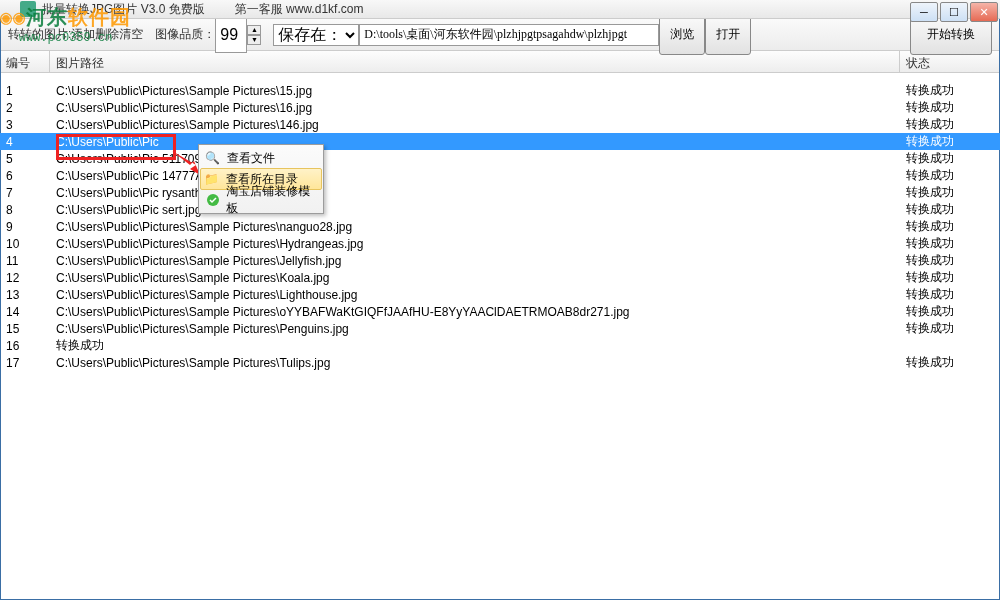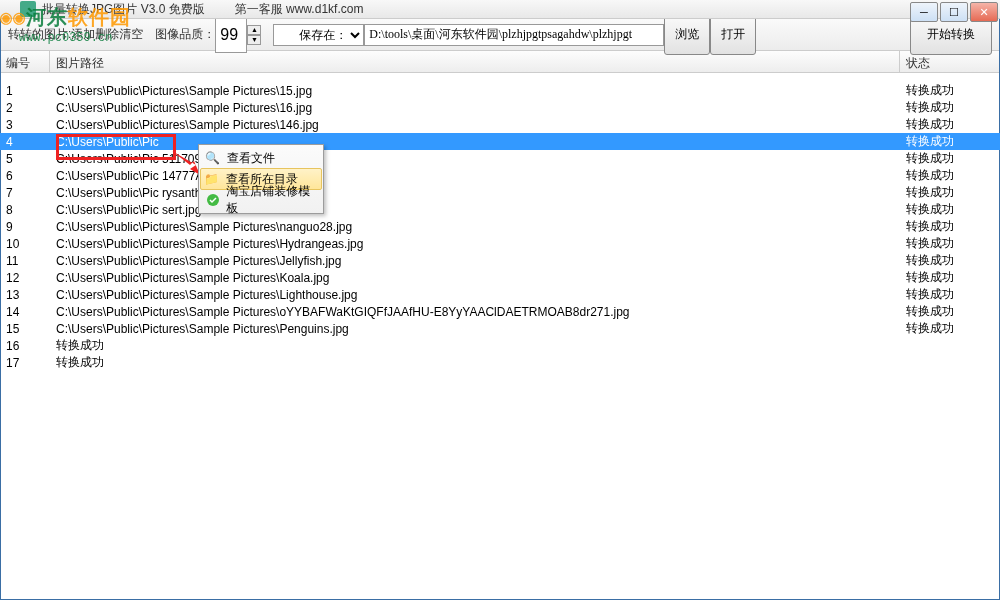--- a/index.html
+++ b/index.html
@@ -12,21 +12,21 @@
 .winbtns { position: absolute; right: 2px; top: 2px; display: flex; gap: 2px; }
 .winbtn { width: 28px; height: 20px; border: 1px solid #888; background: linear-gradient(#eef4fb,#cde0f5); display: flex; align-items: center; justify-content: center; font-size: 11px; border-radius: 2px; cursor: pointer; }
 .winbtn.close { background: linear-gradient(#f5b4a8,#e66a54); color: #fff; }
 
 .toolbar { height: 32px; background: linear-gradient(#fafafa,#ececec); border-bottom: 1px solid #ccc; display: flex; align-items: center; padding: 0 8px; }
 .toolbar a { color: #333; text-decoration: none; cursor: pointer; }
 .toolbar .lbl { color: #333; }
 .toolbar input.quality { width: 32px; height: 36px; border: 1px solid #999; padding: 12px 4px; font-size: 16px; }
 .toolbar .spin { width: 14px; height: 20px; display: flex; flex-direction: column; }
 .toolbar .spin div { flex:1; border:1px solid #999; background:#eee; font-size:7px; text-align:center; line-height:8px; cursor:pointer; }
-.toolbar select { height: 22px; border: 1px solid #999; background: #fff; font-size: 12px; padding-left: 21px; }
+.toolbar select { height: 22px; border: 1px solid #999; background: #fff; font-size: 16px; }
 .toolbar input.path { flex: 0 0 300px; height: 22px; border: 1px solid #999; padding: 0 4px; font-size: 12px; font-family: "SimSun"; }
 .toolbar button { height: 40px; padding: 0 10px; border: 1px solid #888; background: linear-gradient(#fafafa,#e2e2e2); border-radius: 3px; cursor: pointer; font-size: 12px; }
 .toolbar .sep { flex: 1; }
 .toolbar button.primary { padding: 0 16px; }
 
 .header-row { height: 22px; background: linear-gradient(#fdfdfd,#ededed); border-bottom: 1px solid #ccc; display: flex; }
 .header-row div { border-right: 1px solid #ccc; padding: 4px 6px; color: #333; }
 .col-num { width: 50px; }
 .col-path { flex: 1; }
 .col-status { width: 100px; }
@@ -173,20 +173,21 @@
       <div class="c-num">15</div>
       <div class="c-path">C:\Users\Public\Pictures\Sample Pictures\Penguins.jpg</div>
       <div class="c-status">转换成功</div>
     </div>
     <div class="row">
       <div class="c-num">16</div>
       <div class="c-status">转换成功</div>
     </div>
     <div class="row">
       <div class="c-num">17</div>
+      <div class="c-path">C:\Users\Public\Pictures\Sample Pictures\Tulips.jpg</div>
       <div class="c-status">转换成功</div>
     </div>
   </div>
 
 <div class="red-highlight"></div>
 <div class="red-arrow">
   <svg viewBox="0 0 36 30">
       <path d="M2 4 L26 18 L20 22 L30 28 L24 14 L20 18 Z" fill="#e22"></path>
     </svg>
 </div>

